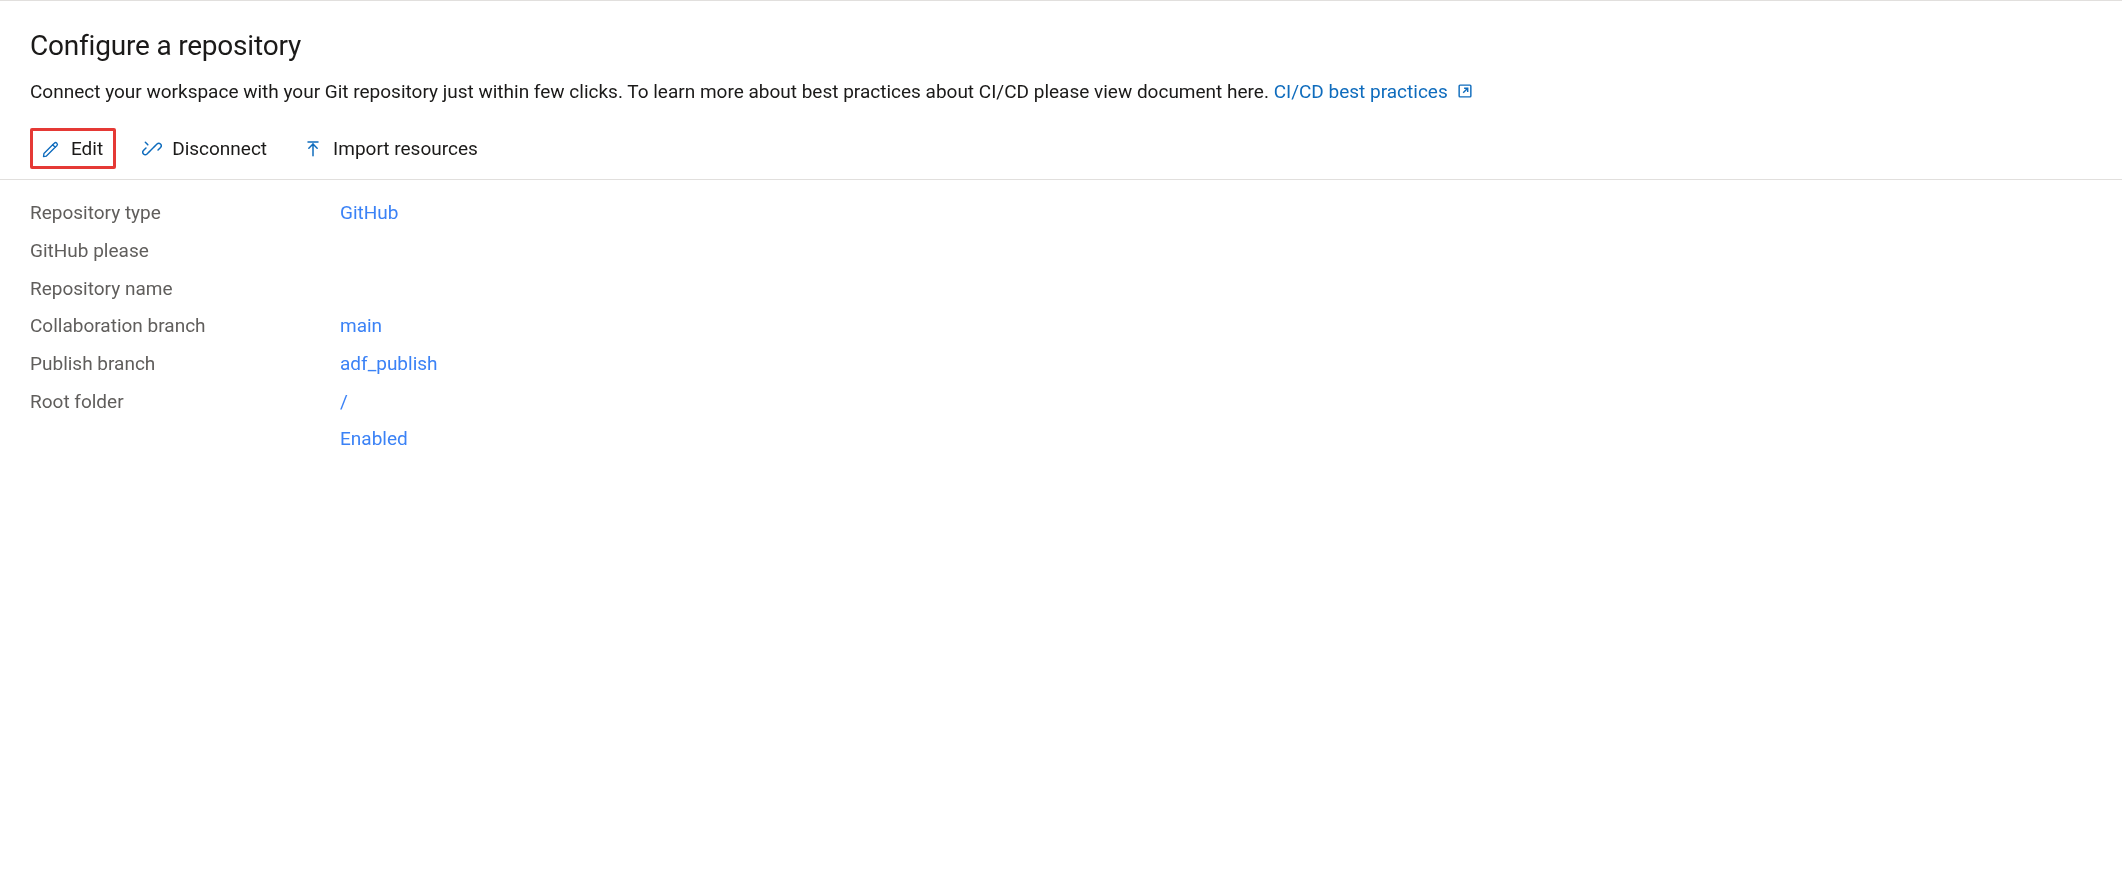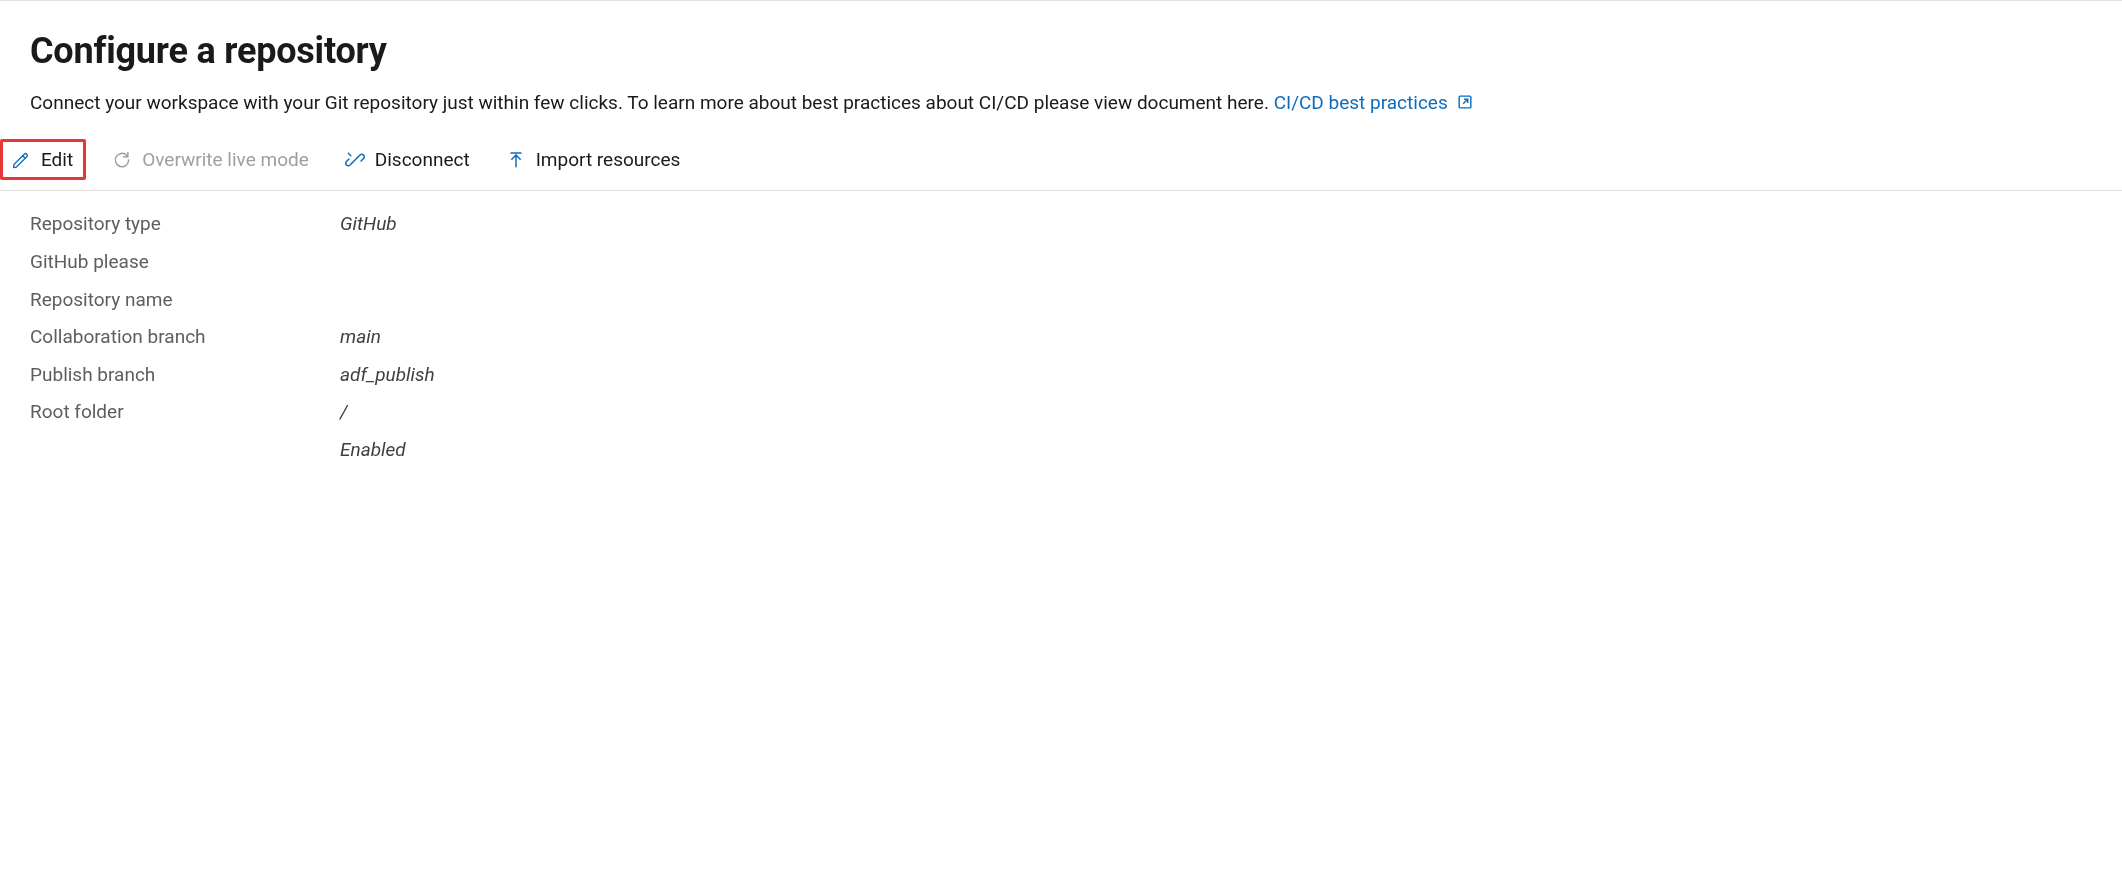--- a/index.html
+++ b/index.html
@@ -9,22 +9,22 @@
     color: #1b1a19;
     background: #ffffff;
     font-size: 19px;
     line-height: 1.35;
   }
   .page {
     padding: 26px 30px 40px 30px;
     border-top: 1px solid #e1dfdd;
   }
   .title {
-    font-size: 36px;
-    font-weight: 700;
+    font-size: 28px;
+    font-weight: 400;
     margin: 0 0 14px 0;
     letter-spacing: -0.2px;
   }
   .subtitle-row {
     margin-bottom: 22px;
   }
   .subtitle-text {
     color: #1b1a19;
   }
   .link {
@@ -39,20 +39,21 @@
 
   .toolbar {
     display: flex;
     align-items: center;
     gap: 18px;
     border-bottom: 1px solid #e1dfdd;
     padding-bottom: 10px;
     margin-bottom: 20px;
     margin-left: -30px;
     margin-right: -30px;
+    padding-left: 30px;
     padding-right: 30px;
   }
   .toolbar-btn {
     display: inline-flex;
     align-items: center;
     gap: 10px;
     padding: 6px 10px 6px 8px;
     font-size: 19px;
     cursor: pointer;
     border: none;
@@ -80,22 +81,21 @@
     grid-template-columns: 298px 1fr;
     row-gap: 24px;
     column-gap: 4px;
     gap: 12px;
   }
   .kv-label {
     color: #605e5c;
     font-weight: 400;
   }
   .kv-value {
-    color: #404040;
-    font-style: italic;
+    color: #3b82f6;
   }
 </style>
 </head>
 <body>
 
 <div class="page">
 
   <h1 class="title">Configure a repository</h1>
 
   <div class="subtitle-row">
@@ -119,29 +119,20 @@
         <span class="icon">
           <svg width="20" height="20" viewBox="0 0 24 24" fill="none" stroke="#0f6cbd" stroke-width="1.6" stroke-linecap="round" stroke-linejoin="round">
             <path d="M3.5 17.5L14 7l3 3L6.5 20.5 3 21z"></path>
             <path d="M14 7l2-2a2.12 2.12 0 0 1 3 3l-2 2"></path>
           </svg>
         </span>
         <span>Edit</span>
       </button>
     </span>
 
-    <button class="toolbar-btn disabled">
-      <span class="icon">
-        <svg width="20" height="20" viewBox="0 0 24 24" fill="none" stroke="#a19f9d" stroke-width="1.8" stroke-linecap="round">
-          <path d="M20 12a8 8 0 1 1-2.34-5.66"></path>
-          <polyline points="19 3 19 8 14 8" fill="none"></polyline>
-        </svg>
-      </span>
-      <span>Overwrite live mode</span>
-    </button>
 
     <button class="toolbar-btn">
       <span class="icon">
         <svg width="20" height="20" viewBox="0 0 24 24" fill="none" stroke="#0f6cbd" stroke-width="1.8" stroke-linecap="round" stroke-linejoin="round">
           <path d="M9 15l-3 3a3 3 0 0 1-4.24-4.24l3-3"></path>
           <path d="M15 9l3-3a3 3 0 0 1 4.24 4.24l-3 3"></path>
           <line x1="9" y1="15" x2="15" y2="9"></line>
           <line x1="4" y1="4" x2="7" y2="7"></line>
         </svg>
       </span>

